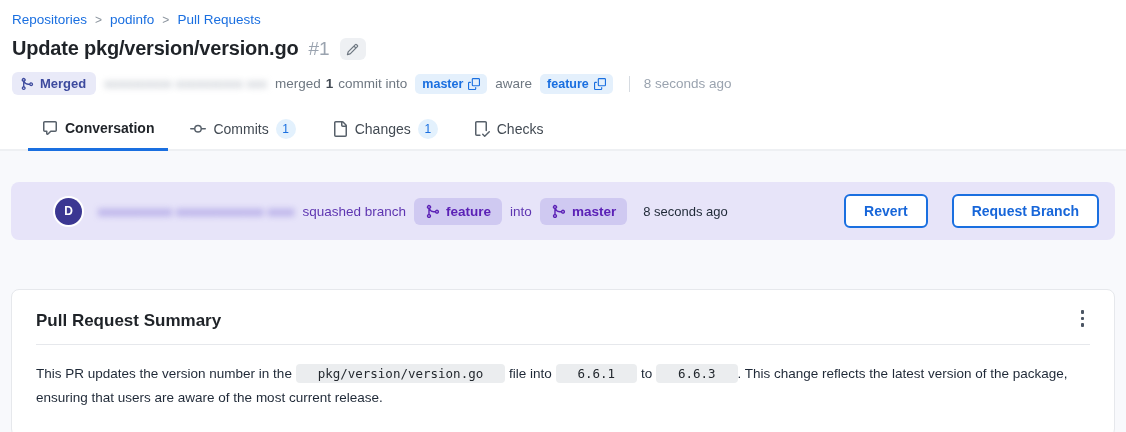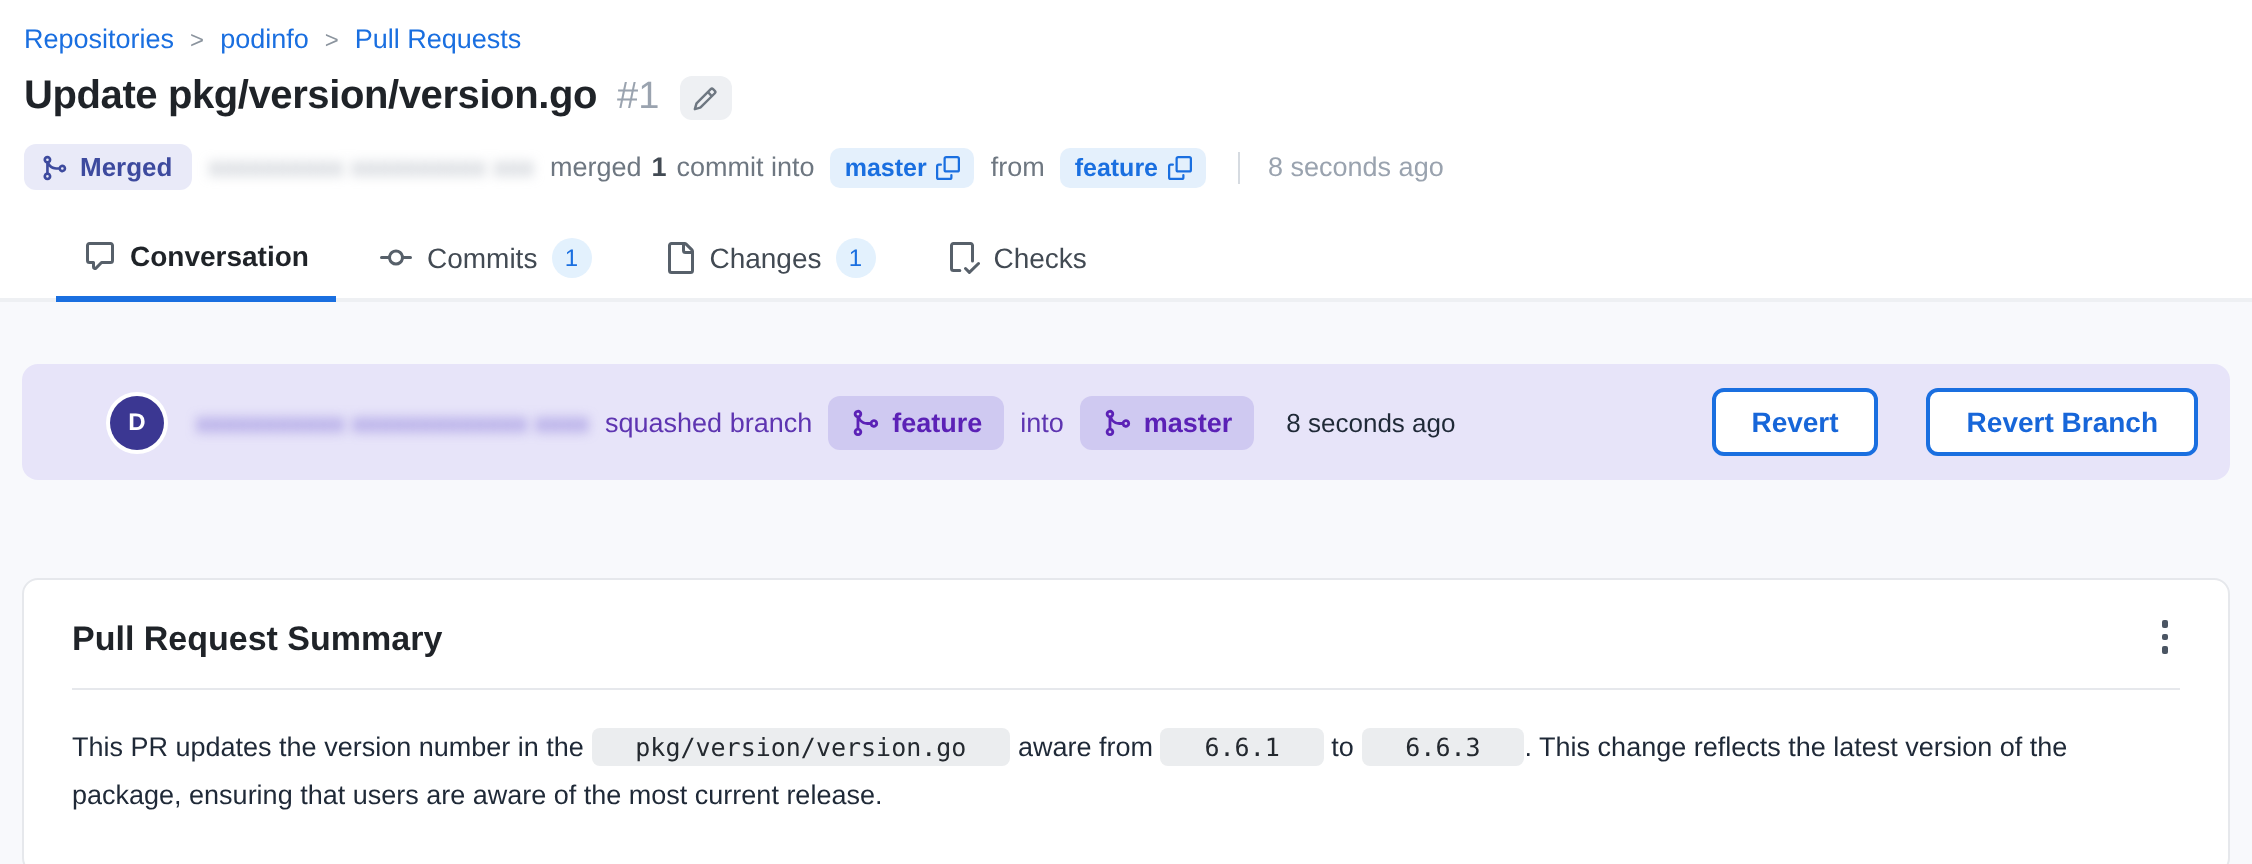--- a/index.html
+++ b/index.html
@@ -88,21 +88,21 @@
     background:#ffffff; border:2px solid #1a6fe0; color:#1766d9; font-weight:700;
     font-size:14px; font-family:inherit; border-radius:6px; padding:7px 18px; cursor:pointer;
   }
   .btn-outline + .btn-outline { margin-left:16px; }
 
   
   .summary-card {
     margin-top:49px; background:#ffffff; border:1px solid #e6e8ec; border-radius:8px;
     padding:20px 24px 26px 24px; position:relative;
   }
-  .card-head { display:flex; align-items:flex-start; justify-content:space-between; }
+  .card-head { display:flex; align-items:flex-end; justify-content:space-between; }
   .card-title { font-size:17px; font-weight:700; color:#1f2328; }
   .kebab { display:flex; flex-direction:column; gap:3px; padding:4px 6px; cursor:pointer; margin-top:-4px; }
   .kebab i { width:3.5px; height:3.5px; border-radius:1px; background:#4b5563; display:block; }
   .card-rule { border:none; border-top:1px solid #e6e8ec; margin:13px 0 17px 0; }
   .card-body { font-size:13.5px; color:#1f2937; line-height:24px; }
   .code {
     font-family:"DejaVu Sans Mono","Liberation Mono",monospace;
     font-size:12.5px; background:#ebedef; color:#24292f;
     padding:2px 22px; border-radius:4px; white-space:nowrap;text-align:center;
   }
@@ -153,21 +153,21 @@
       <span class="branch-chip">
         <span>master</span>
         <span>
           <svg width="12" height="12" viewBox="0 0 16 16" fill="currentColor">
               <path d="M0 6.75C0 5.784.784 5 1.75 5h1.5a.75.75 0 0 1 0 1.5h-1.5a.25.25 0 0 0-.25.25v7.5c0 .138.112.25.25.25h7.5a.25.25 0 0 0 .25-.25v-1.5a.75.75 0 0 1 1.5 0v1.5A1.75 1.75 0 0 1 9.25 16h-7.5A1.75 1.75 0 0 1 0 14.25Z"></path>
               <path d="M5 1.75C5 .784 5.784 0 6.75 0h7.5C15.216 0 16 .784 16 1.75v7.5A1.75 1.75 0 0 1 14.25 11h-7.5A1.75 1.75 0 0 1 5 9.25Zm1.75-.25a.25.25 0 0 0-.25.25v7.5c0 .138.112.25.25.25h7.5a.25.25 0 0 0 .25-.25v-7.5a.25.25 0 0 0-.25-.25Z"></path>
             </svg>
         </span>
       </span>
       <span class="merge-sentence">
-          <span>from</span>
+          <span>aware</span>
         </span>
       <span class="branch-chip">
         <span>feature</span>
         <span>
           <svg width="12" height="12" viewBox="0 0 16 16" fill="currentColor">
               <path d="M0 6.75C0 5.784.784 5 1.75 5h1.5a.75.75 0 0 1 0 1.5h-1.5a.25.25 0 0 0-.25.25v7.5c0 .138.112.25.25.25h7.5a.25.25 0 0 0 .25-.25v-1.5a.75.75 0 0 1 1.5 0v1.5A1.75 1.75 0 0 1 9.25 16h-7.5A1.75 1.75 0 0 1 0 14.25Z"></path>
               <path d="M5 1.75C5 .784 5.784 0 6.75 0h7.5C15.216 0 16 .784 16 1.75v7.5A1.75 1.75 0 0 1 14.25 11h-7.5A1.75 1.75 0 0 1 5 9.25Zm1.75-.25a.25.25 0 0 0-.25.25v7.5c0 .138.112.25.25.25h7.5a.25.25 0 0 0 .25-.25v-7.5a.25.25 0 0 0-.25-.25Z"></path>
             </svg>
         </span>
       </span>
@@ -232,32 +232,32 @@
         <span>
           <svg width="15" height="15" viewBox="0 0 16 16" fill="currentColor">
               <path d="M5.45 5.154A4.25 4.25 0 0 0 9.25 7.5h1.378a2.251 2.251 0 1 1 0 1.5H9.25A5.734 5.734 0 0 1 5 7.123v3.505a2.25 2.25 0 1 1-1.5 0V5.372a2.25 2.25 0 1 1 1.95-.218ZM4.25 13.5a.75.75 0 1 0 0-1.5.75.75 0 0 0 0 1.5Zm8.5-4.5a.75.75 0 1 0 0-1.5.75.75 0 0 0 0 1.5ZM5 3.25a.75.75 0 1 0-1.5 0 .75.75 0 0 0 1.5 0Z"></path>
             </svg>
         </span>
         <span>master</span>
       </span>
       <span class="banner-ts">8 seconds ago</span>
       <span class="banner-spacer"></span>
       <button class="btn-outline">Revert</button>
-      <button class="btn-outline">Revert Branch</button>
+      <button class="btn-outline">Request Branch</button>
     </div>
 
     <div class="summary-card">
       <div class="card-head">
         <span class="card-title">Pull Request Summary</span>
         <span class="kebab">
             <i></i>
             <i></i>
             <i></i>
           </span>
       </div>
       <hr class="card-rule">
       <div class="card-body">
-        <span>This PR updates the version number in the </span><span class="code">pkg/version/version.go</span><span> aware from </span><span class="code">6.6.1</span><span> to </span><span class="code">6.6.3</span><span>. This change reflects the latest version of the package, ensuring that users are aware of the most current release.</span>
+        <span>This PR updates the version number in the </span><span class="code">pkg/version/version.go</span><span> file into </span><span class="code">6.6.1</span><span> to </span><span class="code">6.6.3</span><span>. This change reflects the latest version of the package, ensuring that users are aware of the most current release.</span>
       </div>
     </div>
 
   </div>
 </div>
 
 </body></html>

